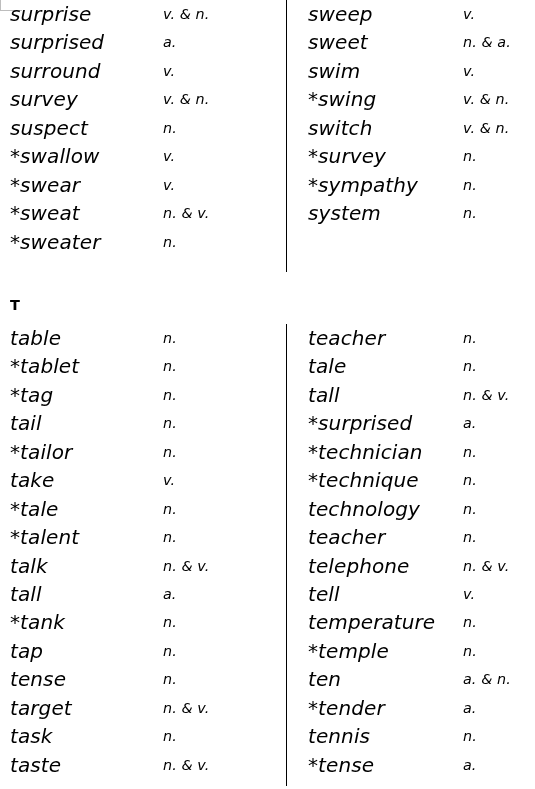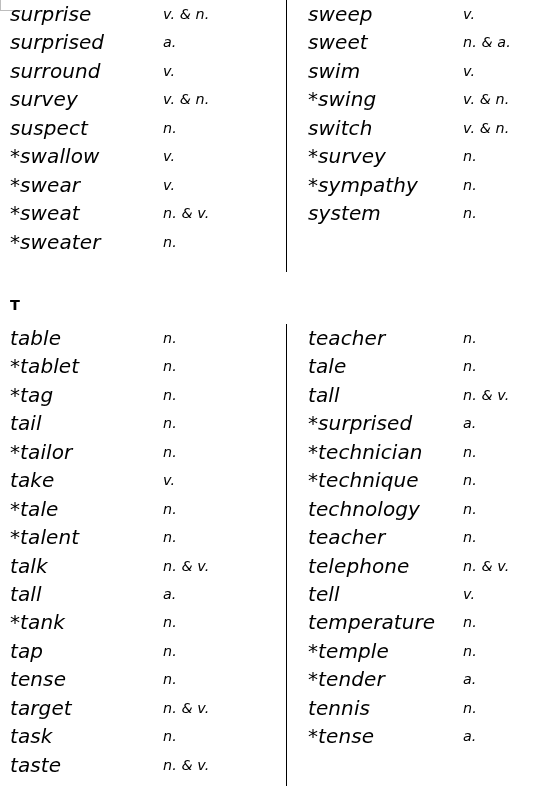--- a/index.html
+++ b/index.html
@@ -163,20 +163,21 @@
           <div class="entry"><span class="word">tall</span><span class="pos">n. &amp; v.</span></div>
           <div class="entry"><span class="word">*surprised</span><span class="pos">a.</span></div>
           <div class="entry"><span class="word">*technician</span><span class="pos">n.</span></div>
           <div class="entry"><span class="word">*technique</span><span class="pos">n.</span></div>
           <div class="entry"><span class="word">technology</span><span class="pos">n.</span></div>
           <div class="entry"><span class="word">teacher</span><span class="pos">n.</span></div>
           <div class="entry"><span class="word">telephone</span><span class="pos">n. &amp; v.</span></div>
           <div class="entry"><span class="word">tell</span><span class="pos">v.</span></div>
           <div class="entry"><span class="word">temperature</span><span class="pos">n.</span></div>
           <div class="entry"><span class="word">*temple</span><span class="pos">n.</span></div>
+          <div class="entry"><span class="word">ten</span><span class="pos">a. &amp; n.</span></div>
           <div class="entry"><span class="word">*tender</span><span class="pos">a.</span></div>
           <div class="entry"><span class="word">tennis</span><span class="pos">n.</span></div>
           <div class="entry"><span class="word">*tense</span><span class="pos">a.</span></div>
         </div>
     </div>
   </div>
 
 </div>
 
 </body></html>

